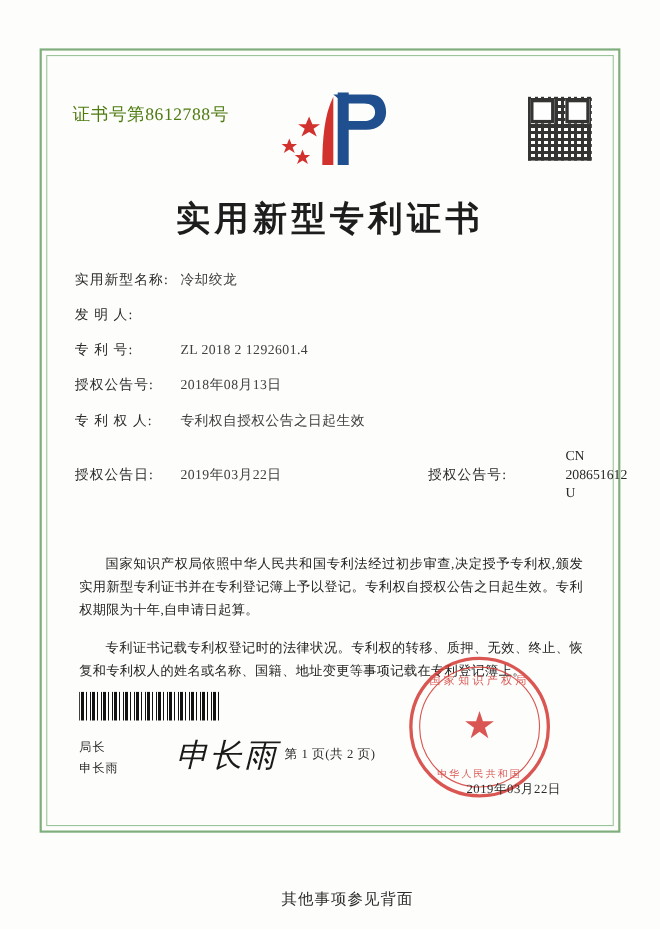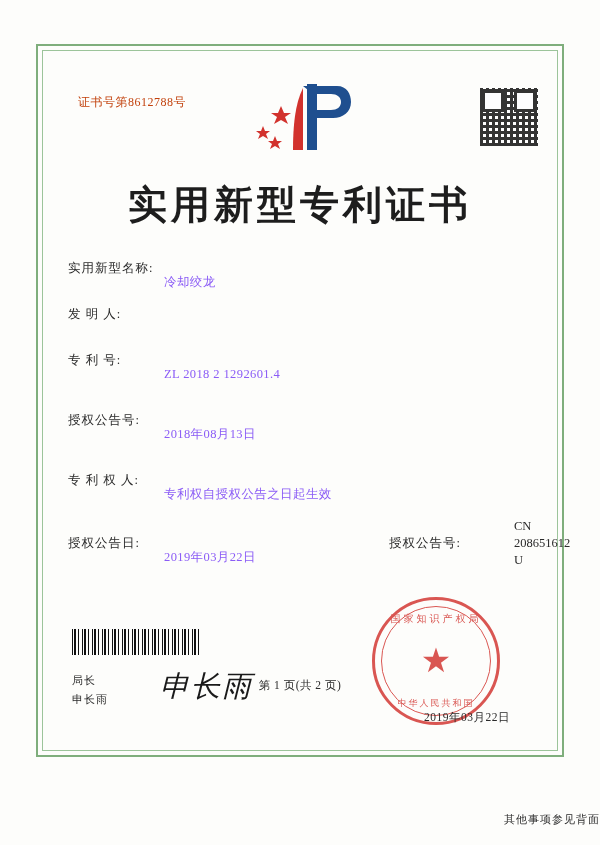--- a/index.html
+++ b/index.html
@@ -44,25 +44,25 @@
     position: absolute;
     left: 42px;
     top: 50px;
     right: 42px;
     bottom: 94px;
   }
 
   
   .cert-no {
     position: absolute;
-    left: 36px;
+    left: 24px;
     top: 44px;
-    font-size: 12px;
+    font-size: 16px;
     letter-spacing: 0.5px;
-    color: #c2410c;
+    color: #4d7c0f;
   }
 
   
   .logo {
     position: absolute;
     left: 50%;
     transform: translateX(-50%);
     top: 30px;
     width: 110px;
     height: 78px;
@@ -90,21 +90,21 @@
   }
   .qr::before { left: 2px; top: 2px; }
   .qr::after  { right: 2px; top: 2px; }
 
   
   .title {
     position: absolute;
     top: 128px;
     left: 0; right: 0;
     text-align: center;
-    font-size: 39px;
+    font-size: 31px;
     font-weight: bold;
     letter-spacing: 4px;
     color: #1d1d1d;
     font-family: "DejaVu Serif", serif;
   }
 
   
   .fields {
     position: absolute;
     top: 196px;
@@ -119,23 +119,22 @@
     line-height: 17px;
   }
   .row .label {
     width: 96px;
     flex: none;
     letter-spacing: 1px;
     color: #2b2b2b;
   }
   .row .value {
     flex: 1;
-    color: #8b5cf6;
+    color: #404040;
     letter-spacing: 0.4px;
-    margin-top: 28px;
   }
   .row .value.wrap {
     line-height: 19px;
   }
   .row.split .value {
     flex: none;
     width: 225px;
   }
   .row.split .label2 {
     width: 102px;
@@ -256,22 +255,22 @@
     bottom: 58px;
     text-align: center;
     font-size: 11.5px;
     color: #2b2b2b;
     letter-spacing: 0.5px;
   }
   .footnote {
     position: absolute;
     left: 0; right: 0;
     bottom: 18px;
-    text-align: right;
-    font-size: 11px;
+    text-align: center;
+    font-size: 14px;
     color: #2b2b2b;
     letter-spacing: 1px;
     margin-left: 32px;
   }
 </style>
 </head>
 <body>
 
 <div class="page">
 
@@ -326,20 +325,24 @@
 
       <div class="row split">
         <div class="label">授权公告日:</div>
         <div class="value">2019年03月22日</div>
         <div class="label2">授权公告号:</div>
         <div class="value2">CN 208651612 U</div>
       </div>
 
     </div>
 
+    <div class="paras">
+      <p>国家知识产权局依照中华人民共和国专利法经过初步审查,决定授予专利权,颁发实用新型专利证书并在专利登记簿上予以登记。专利权自授权公告之日起生效。专利权期限为十年,自申请日起算。</p>
+      <p>专利证书记载专利权登记时的法律状况。专利权的转移、质押、无效、终止、恢复和专利权人的姓名或名称、国籍、地址变更等事项记载在专利登记簿上。</p>
+    </div>
 
     <div class="barcode"></div>
 
     <div class="sig-label">
       <div>局长</div>
       <div>申长雨</div>
     </div>
 
     <div class="sig-script">申长雨</div>
 

